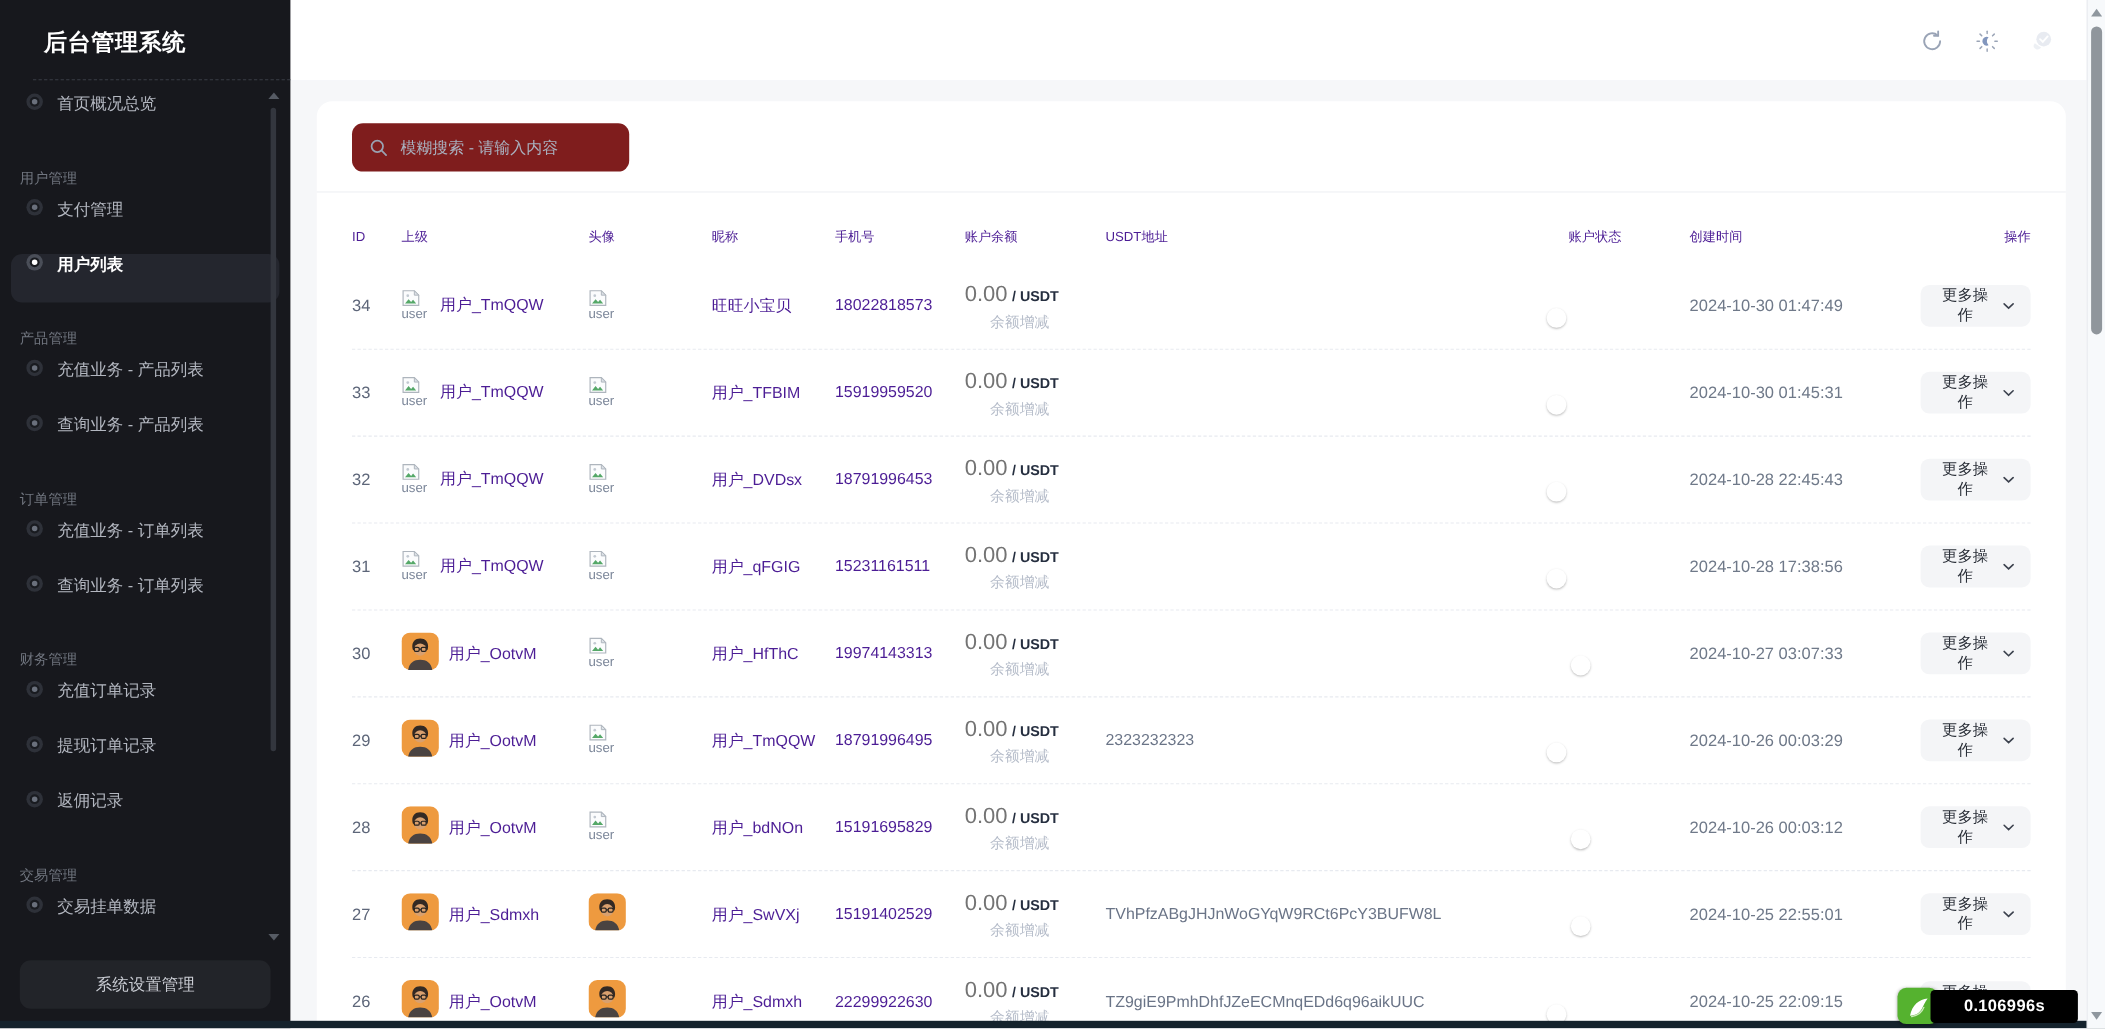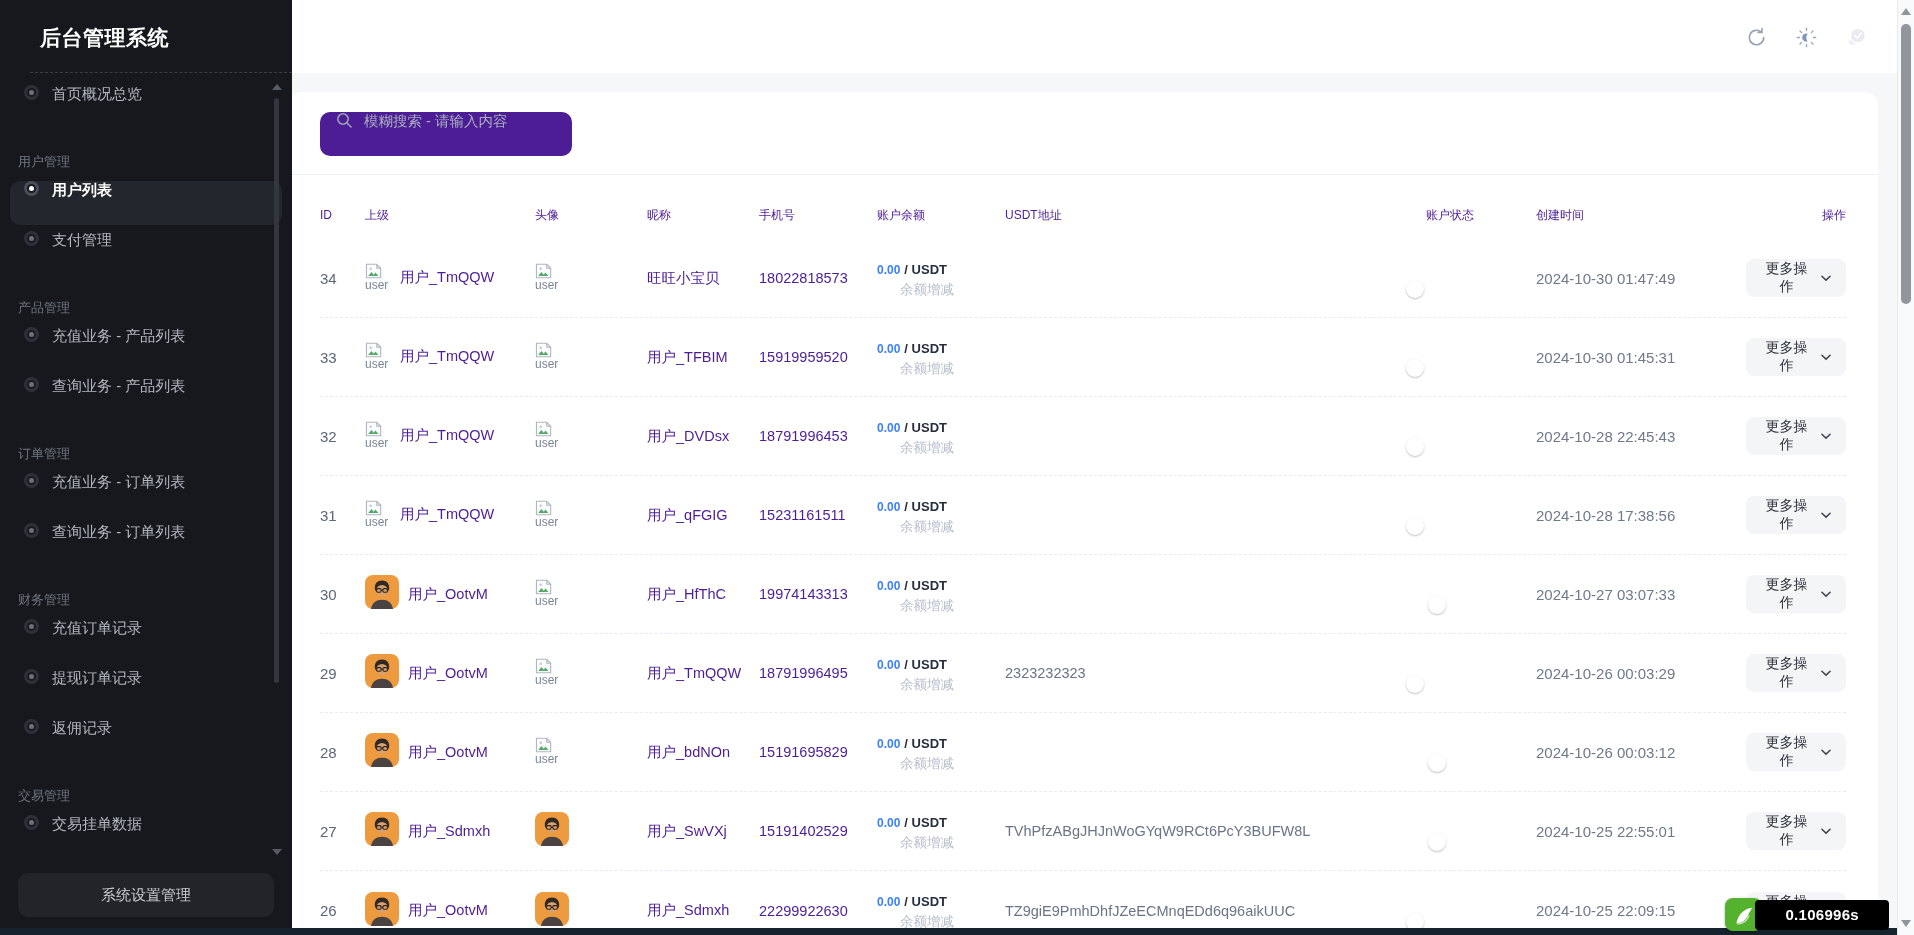--- a/index.html
+++ b/index.html
@@ -1,21 +1,21 @@
 <!DOCTYPE html>
 <html><head>
 <meta charset="utf-8">
 <style>
   * { margin:0; padding:0; box-sizing:border-box; }
   html,body { width:1914px; height:935px; overflow:hidden; }
   body { font-family:"Liberation Sans", sans-serif; background:#f6f7f9; }
   .app { position:relative; width:1914px; height:935px; overflow:hidden; background:#f6f7f9; }
 
   
-  .sidebar { position:absolute; left:0; top:0; bottom:0; width:292px; background:#17181d; z-index:3; }
+  .sidebar { position:absolute; left:0; top:0; bottom:0; width:264px; background:#17181d; z-index:3; }
   .brand { padding:24px 0 0 40px; font-size:21px; font-weight:700; color:#ffffff; letter-spacing:.5px; }
   .side-divider { border-top:1px dashed #3a3d45; margin:20px 0 4px 30px; }
   .menu { padding:8px 10px 0 10px; }
   .menu-group { margin:24px 8px 10px 8px; font-size:13px; color:#70757f; }
   .menu-item { display:flex; align-items:flex-start; gap:13px; height:44px; padding:0 14px; border-radius:10px;
                color:#b3b7c0; font-size:15px; margin-bottom:6px; cursor:pointer; }
   .menu-item.active { background:#24262e; color:#ffffff; font-weight:700; }
   .dot-icon { width:15px; height:15px; border-radius:50%; background:#2e3139; display:grid; place-items:center; flex:0 0 15px; }
   .dot-core { width:5px; height:5px; border-radius:50%; background:#6a707c; box-shadow:0 0 0 2px #191b20; }
   .menu-item.active .dot-icon { background:#4a4e58; }
@@ -29,41 +29,41 @@
 
   
   .main { position:absolute; left:264px; right:17px; top:0; bottom:0; }
   .topbar { position:absolute; top:0; left:0; right:0; height:73px; background:#ffffff; }
   .topbar-icons { position:absolute; right:30px; top:26px; display:flex; gap:28px; align-items:center; }
   .icon-btn { width:22px; height:22px; display:grid; place-items:center; cursor:pointer; }
 
   .content { position:absolute; top:73px; left:0; right:0; bottom:0; background:#f6f7f9; overflow:hidden; }
   .card { position:absolute; left:24px; top:19px; width:1590px; bottom:-40px; background:#ffffff; border-radius:14px; }
   .search-wrap { padding:20px 32px 18px 32px; }
-  .search-input { width:252px; height:44px; background:#4c1d95; border-radius:10px; display:flex; align-items:flex-start;
+  .search-input { width:252px; height:44px; background:#7f1d1d; border-radius:10px; display:flex; align-items:center;
                   gap:11px; padding:0 16px; cursor:text; }
   .search-ph { font-size:14.5px; color:#a9b1bf; }
   .card-divider { height:1px; background:#eef0f4; }
 
   .table { padding:0 32px; }
   .thead-row, .trow { display:grid; grid-template-columns:45px 170px 112px 112px 118px 128px minmax(0,1fr) 110px 210px 100px; align-items:center; }
   .thead-row { height:48px; margin-top:16px; }
   .th { font-size:12px; color:#4c1d95; }
   .th.right { text-align:right; }
   .trow { height:79px; }
   .trow:not(:last-child) { border-bottom:1px dashed #e7eaf0; }
 
   .c-id { font-size:15px; color:#5d6679; }
   .c-parent { display:flex; align-items:center; gap:9px; min-width:0; }
   .cell-text { font-size:14.5px; color:#4c1d95; }
   .avatar-photo { width:34px; height:34px; flex:0 0 34px; }
   .broken-wrap { display:flex; flex-direction:column; width:26px; flex:0 0 26px; line-height:1.15; }
   .broken-alt { font-size:12px; color:#7a8598; word-break:break-all; }
   .c-balance { line-height:1.45; }
-  .bal-num { font-size:12px; font-weight:700; color:#3b82f6; }
+  .bal-num { font-size:20px; font-weight:400; color:#737373; }
   .bal-cur { font-size:13px; font-weight:700; color:#252e3f; margin-left:4px; }
   .bal-sub { font-size:13.5px; color:#b6bdca; cursor:pointer;margin-left:23px; }
   .c-address { font-size:14.5px; color:#6a7487; overflow:hidden; white-space:nowrap; }
   .c-date { font-size:15px; color:#6f7989; }
   .c-action { display:flex; justify-content:flex-end; }
 
   .toggle { width:40px; height:22px; border-radius:11px; background:#e9ecf1; position:relative; cursor:pointer; }
   .toggle .knob { position:absolute; top:2px; left:2px; width:18px; height:18px; border-radius:50%; background:#ffffff;
                   box-shadow:0 1px 2px rgba(0,0,0,.25); }
   .toggle.on { background:#2e85f7; }
@@ -94,32 +94,32 @@
     <div class="brand">后台管理系统</div>
     <div class="side-divider"></div>
     <nav class="menu">
   <div class="menu-item">
     <span class="dot-icon">
             <span class="dot-core"></span>
           </span>
     <span class="menu-label">首页概况总览</span>
   </div>
 <div class="menu-group">用户管理</div>
+  <div class="menu-item">
+    <span class="dot-icon">
+            <span class="dot-core"></span>
+          </span>
+    <span class="menu-label">支付管理</span>
+  </div>
+
   <div class="menu-item active">
     <span class="dot-icon">
             <span class="dot-core"></span>
           </span>
     <span class="menu-label">用户列表</span>
-  </div>
-
-  <div class="menu-item">
-    <span class="dot-icon">
-            <span class="dot-core"></span>
-          </span>
-    <span class="menu-label">支付管理</span>
   </div>
 <div class="menu-group">产品管理</div>
   <div class="menu-item">
     <span class="dot-icon">
             <span class="dot-core"></span>
           </span>
     <span class="menu-label">充值业务 - 产品列表</span>
   </div>
 
   <div class="menu-item">

